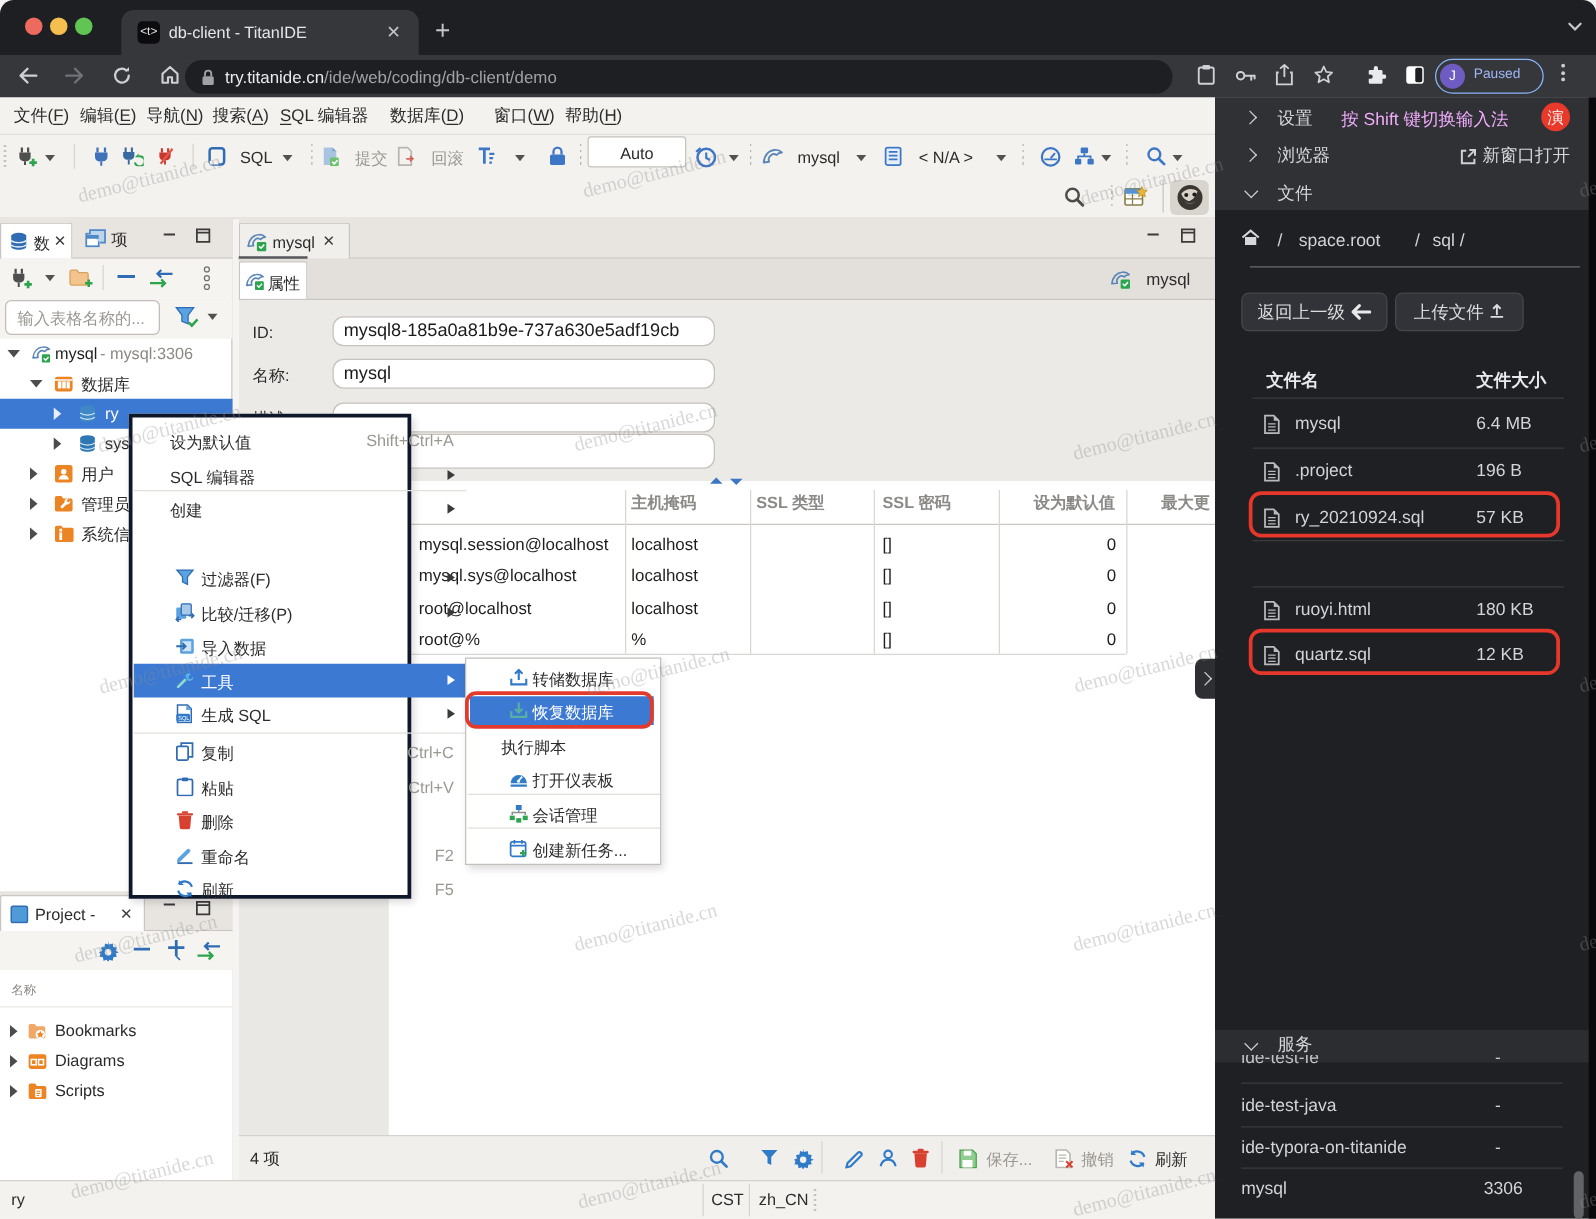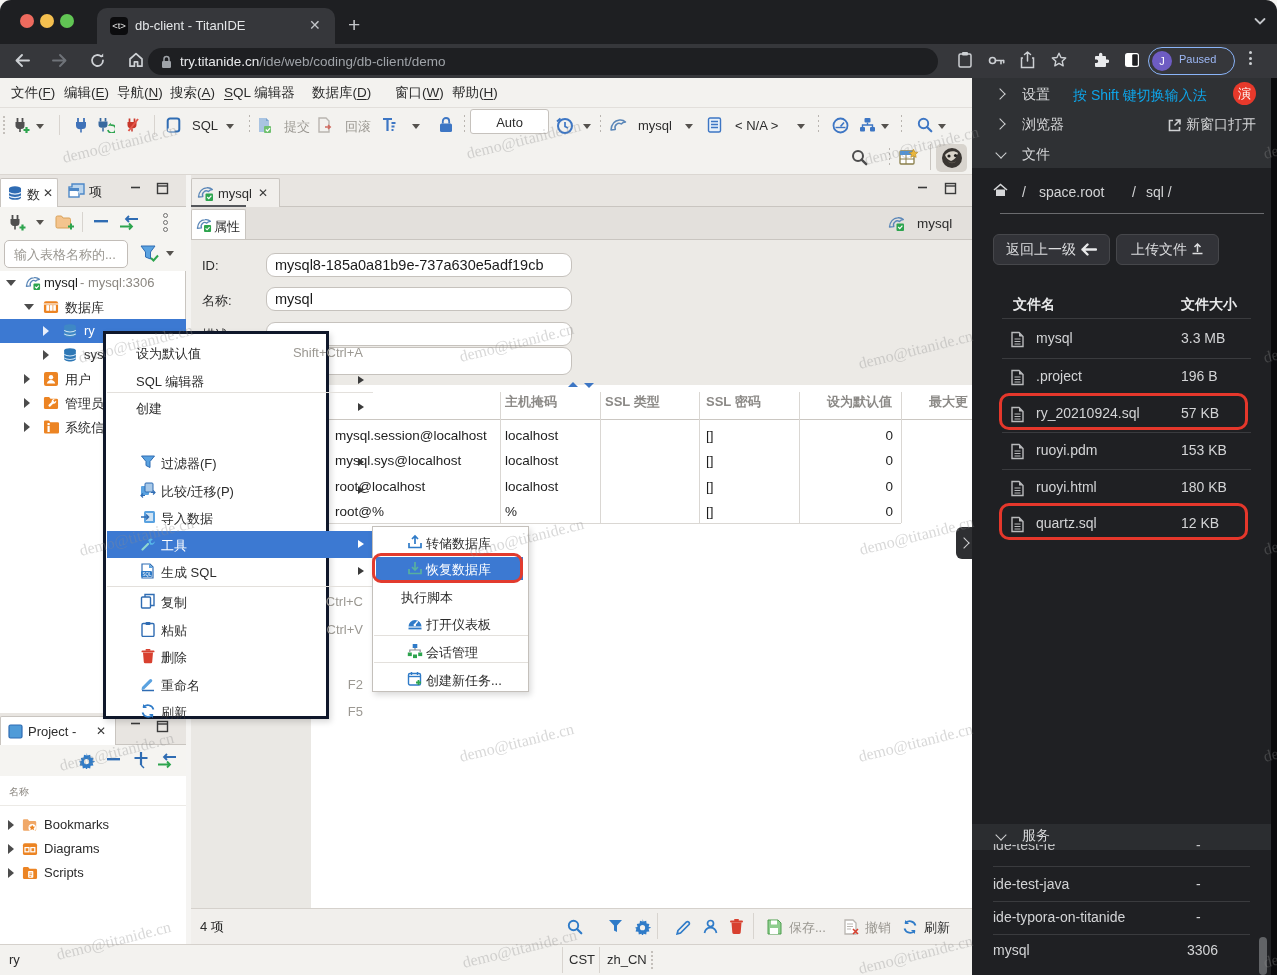--- a/index.html
+++ b/index.html
@@ -650,21 +650,21 @@
           <path d="M13 15v-4H9z" fill="#2f7bc8"></path>
         </svg>
   <div class="abs" style="left:733px;top:10px;font-size:13px;color:#2c2c2c">刷新</div>
  </div>
 </div>
 
 <div class="abs" id="sidebar">
  <div class="abs" style="left:0;top:0;width:305px;height:90px;background:#2f3134"></div>
  <div class="chev" style="left:24px;top:12px;transform:rotate(-45deg)"></div>
  <div class="abs" style="left:50px;top:8px">设置</div>
- <div class="abs" style="left:101px;top:9px;color:#0ea5e9">按 Shift 键切换输入法</div>
+ <div class="abs" style="left:101px;top:9px;color:#f0abfc">按 Shift 键切换输入法</div>
  <div class="abs" style="left:261px;top:4px;width:23px;height:23px;border-radius:50%;background:#e8392b;color:#fff;font-size:13px;text-align:center;line-height:23px">演</div>
  <div class="chev" style="left:24px;top:42px;transform:rotate(-45deg)"></div>
  <div class="abs" style="left:50px;top:38px">浏览器</div>
  <svg class="abs" style="left:195px;top:40px" width="15" height="15" viewBox="0 0 15 15">
         <path d="M6 2.5H2.5v10h10V9" stroke="#cfd0d2" stroke-width="1.6" fill="none"></path>
         <path d="M8.5 2h4.5v4.5M12.7 2.3L7.5 7.5" stroke="#cfd0d2" stroke-width="1.6" fill="none"></path>
       </svg>
  <div class="abs" style="left:214px;top:38px">新窗口打开</div>
  <div class="chev" style="left:25px;top:71px;transform:rotate(45deg)"></div>
  <div class="abs" style="left:50px;top:68px">文件</div>
@@ -687,21 +687,21 @@
  <div class="abs" style="left:41px;top:218px;font-weight:bold;color:#e8e9ea">文件名</div>
  <div class="abs" style="left:209px;top:218px;font-weight:bold;color:#e8e9ea">文件大小</div>
  <div class="fsep" style="top:240px;left:30px;width:249px"></div>
  <div class="frow" style="top:243px">
         <svg class="fico" width="15" height="17" viewBox="0 0 15 17">
           <path d="M2 1.5h7l4 4v10H2z" fill="none" stroke="#b9babc" stroke-width="1.4"></path>
           <path d="M9 1.5l4 4H9z" fill="#b9babc"></path>
           <path d="M4.5 8h6M4.5 10.5h6M4.5 13h6" stroke="#b9babc" stroke-width="1"></path>
         </svg>
         <div class="fnm">mysql</div>
-        <div class="fsz" style="right:auto;left:188px">3.3 MB</div>
+        <div class="fsz" style="right:auto;left:188px">6.4 MB</div>
       </div>
  <div class="fsep" style="top:280px;left:30px;width:249px"></div>
  <div class="frow" style="top:281px">
         <svg class="fico" width="15" height="17" viewBox="0 0 15 17">
           <path d="M2 1.5h7l4 4v10H2z" fill="none" stroke="#b9babc" stroke-width="1.4"></path>
           <path d="M9 1.5l4 4H9z" fill="#b9babc"></path>
           <path d="M4.5 8h6M4.5 10.5h6M4.5 13h6" stroke="#b9babc" stroke-width="1"></path>
         </svg>
         <div class="fnm">.project</div>
         <div class="fsz" style="right:auto;left:188px">196 B</div>
@@ -710,29 +710,20 @@
         <svg class="fico" width="15" height="17" viewBox="0 0 15 17">
           <path d="M2 1.5h7l4 4v10H2z" fill="none" stroke="#b9babc" stroke-width="1.4"></path>
           <path d="M9 1.5l4 4H9z" fill="#b9babc"></path>
           <path d="M4.5 8h6M4.5 10.5h6M4.5 13h6" stroke="#b9babc" stroke-width="1"></path>
         </svg>
         <div class="fnm">ry_20210924.sql</div>
         <div class="fsz" style="right:auto;left:188px">57 KB</div>
       </div>
  <div class="redbox" style="left:27px;top:315px;width:249px;height:37px"></div>
  <div class="fsep" style="top:354px;left:30px;width:249px"></div>
- <div class="frow" style="top:355px">
-        <svg class="fico" width="15" height="17" viewBox="0 0 15 17">
-          <path d="M2 1.5h7l4 4v10H2z" fill="none" stroke="#b9babc" stroke-width="1.4"></path>
-          <path d="M9 1.5l4 4H9z" fill="#b9babc"></path>
-          <path d="M4.5 8h6M4.5 10.5h6M4.5 13h6" stroke="#b9babc" stroke-width="1"></path>
-        </svg>
-        <div class="fnm">ruoyi.pdm</div>
-        <div class="fsz" style="right:auto;left:188px">153 KB</div>
-      </div>
  <div class="fsep" style="top:391px;left:30px;width:249px"></div>
  <div class="frow" style="top:392px">
         <svg class="fico" width="15" height="17" viewBox="0 0 15 17">
           <path d="M2 1.5h7l4 4v10H2z" fill="none" stroke="#b9babc" stroke-width="1.4"></path>
           <path d="M9 1.5l4 4H9z" fill="#b9babc"></path>
           <path d="M4.5 8h6M4.5 10.5h6M4.5 13h6" stroke="#b9babc" stroke-width="1"></path>
         </svg>
         <div class="fnm">ruoyi.html</div>
         <div class="fsz" style="right:auto;left:188px">180 KB</div>
       </div>

